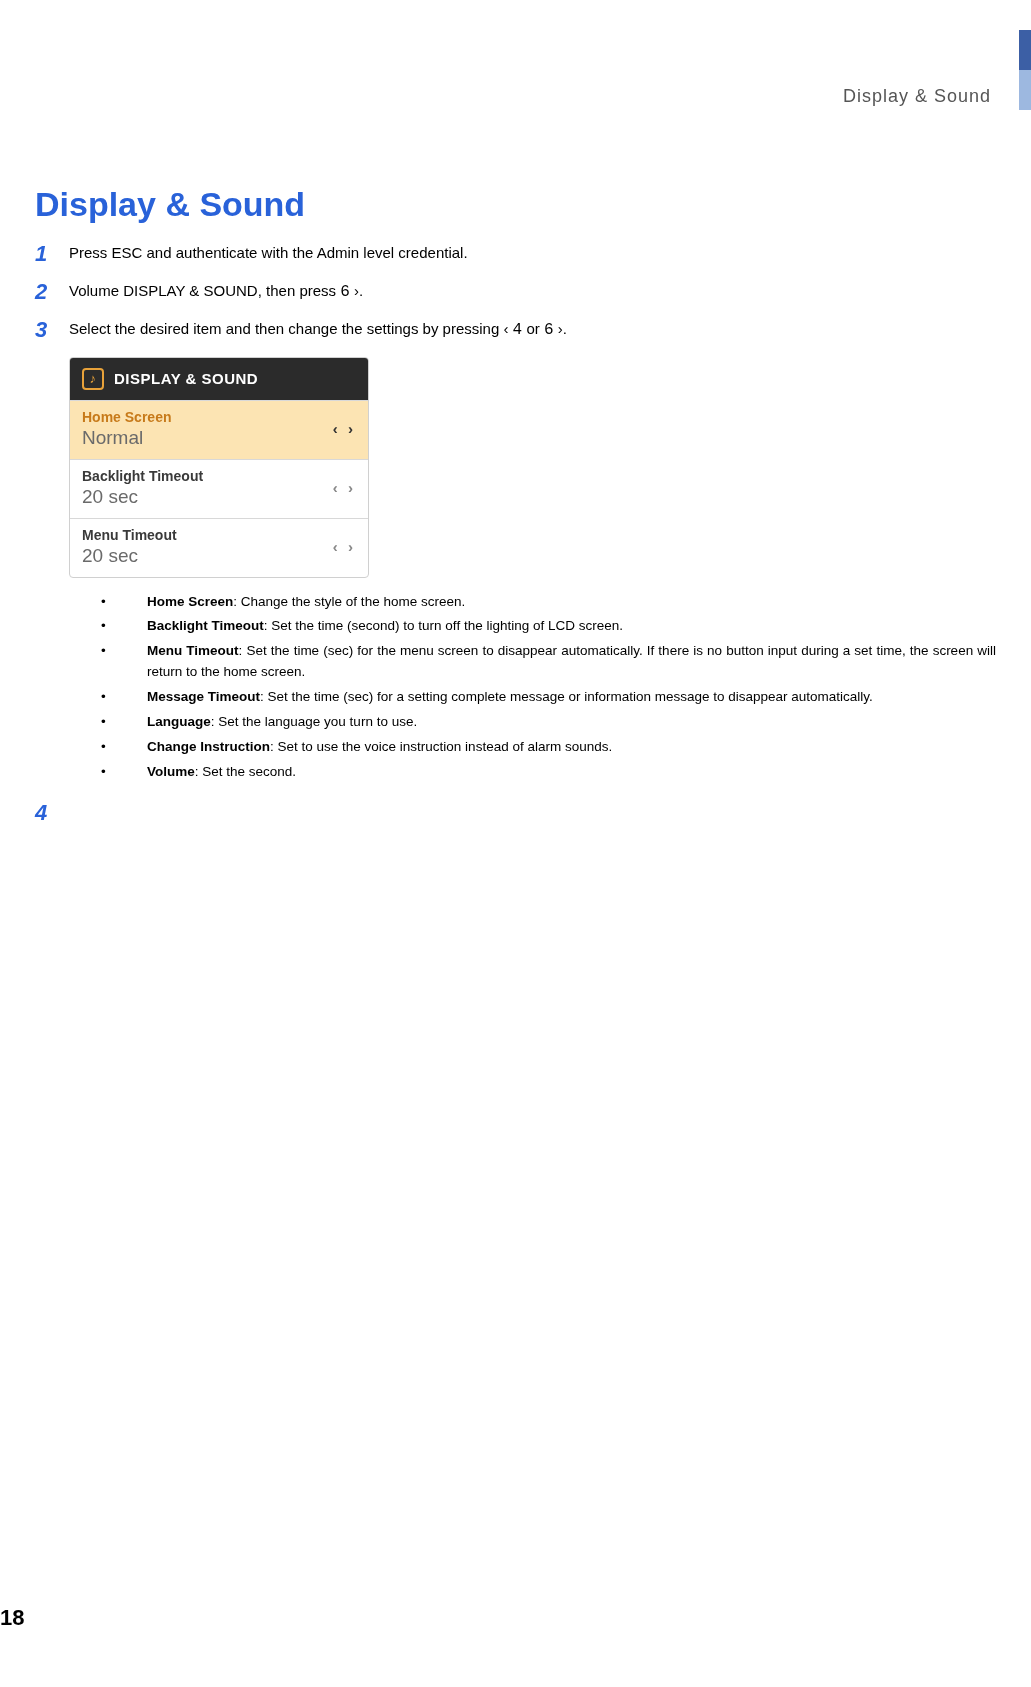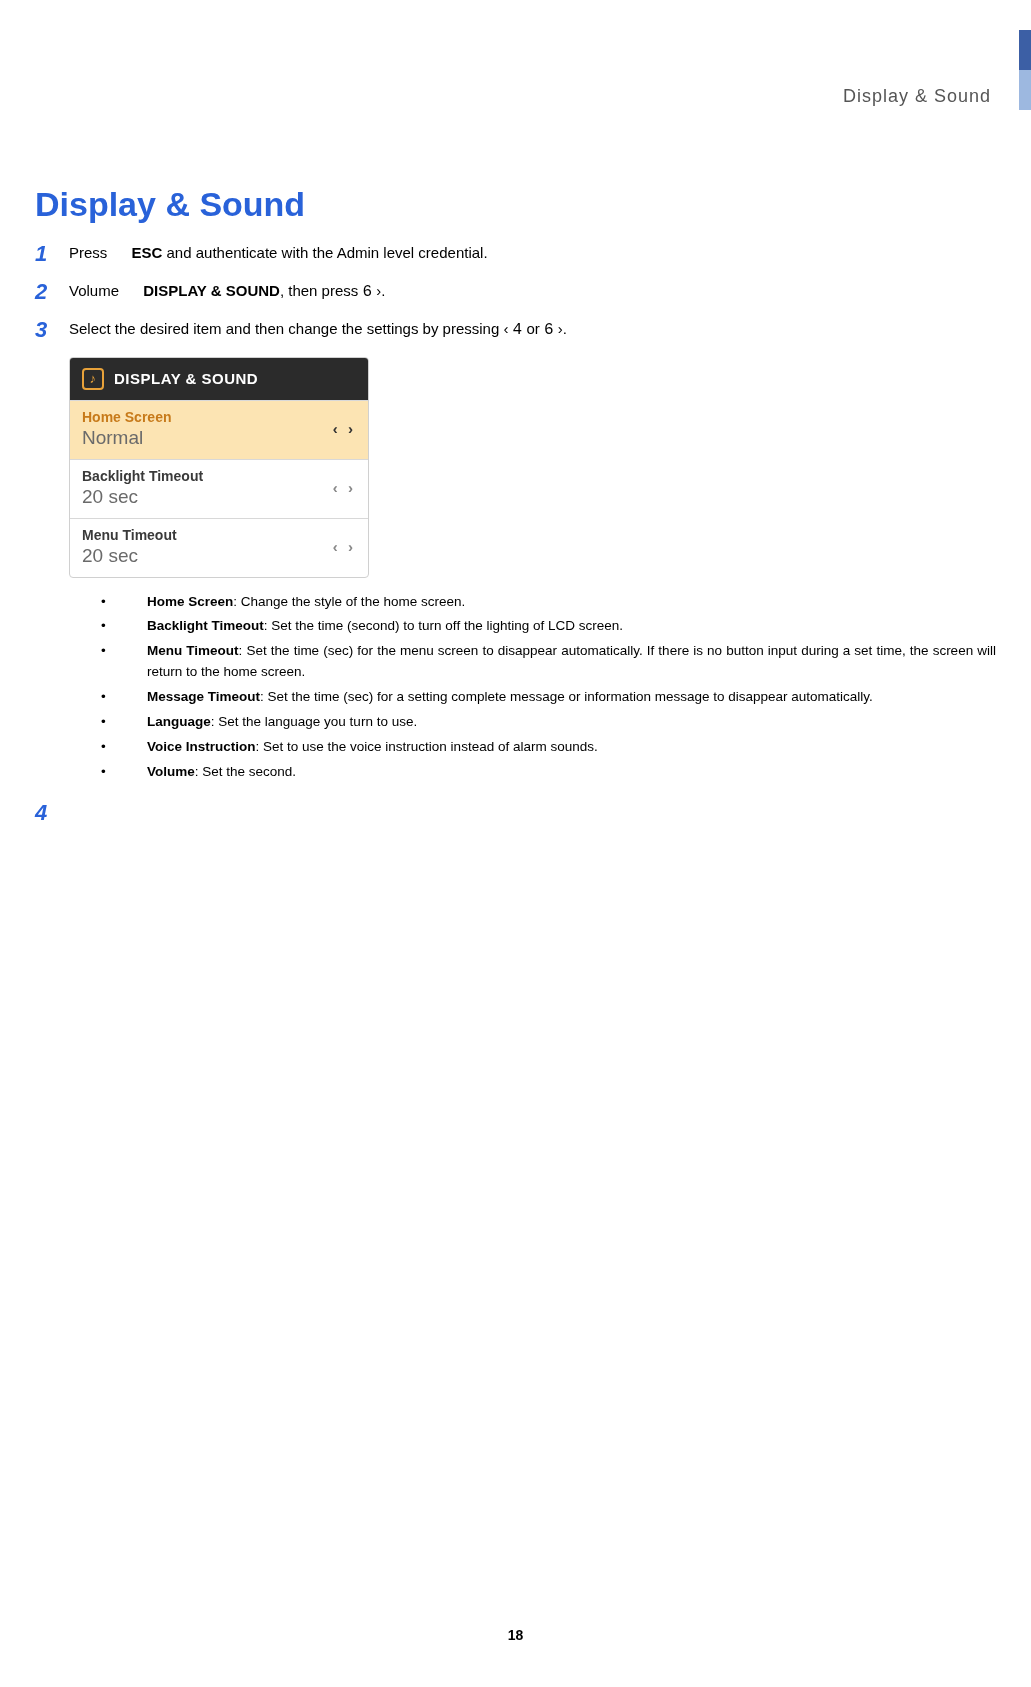--- a/index.html
+++ b/index.html
@@ -68,22 +68,21 @@
       width: 34px;
       flex-shrink: 0;
       line-height: 1.1;
     }
     .step-text {
       font-size: 15px;
       line-height: 1.5;
       flex: 1;
     }
     .step-text b {
-      font-weight: bold;
-      margin-left: 20px;
+      font-weight: normal;
     }
     .key-glyph {
       font-family: 'Courier New', monospace;
       font-size: 16px;
     }
     .screenshot {
       margin-left: 34px;
       margin-top: 6px;
       margin-bottom: 14px;
       width: 300px;
@@ -169,25 +168,25 @@
     .bullet-text {
       flex: 1;
       text-align: justify;
       padding-left: 28px;
     }
     .bullet-text b {
       font-weight: bold;
     }
     .page-number {
       position: absolute;
-      bottom: 44px;
+      bottom: 56px;
       left: 0;
       right: 0;
-      text-align: center;
-      font-size: 14px;
+      text-align: left;
+      font-size: 22px;
       font-weight: bold;
     }
   </style>
 </head>
 <body>
 
 <div class="page-tab"></div>
 <div class="page-tab-inner"></div>
 
 <div class="header-label">Display  &amp;  Sound</div>
@@ -262,21 +261,21 @@
     <div class="bullet">
       <div class="bullet-dot">•</div>
       <div class="bullet-text"><b>Message Timeout</b><span>: Set the time (sec) for a setting complete message or information message to disappear automatically.</span></div>
     </div>
     <div class="bullet">
       <div class="bullet-dot">•</div>
       <div class="bullet-text"><b>Language</b><span>: Set the language you turn to use.</span></div>
     </div>
     <div class="bullet">
       <div class="bullet-dot">•</div>
-      <div class="bullet-text"><b>Voice Instruction</b><span>: Set to use the voice instruction instead of alarm sounds.</span></div>
+      <div class="bullet-text"><b>Change Instruction</b><span>: Set to use the voice instruction instead of alarm sounds.</span></div>
     </div>
     <div class="bullet">
       <div class="bullet-dot">•</div>
       <div class="bullet-text"><b>Volume</b><span>: Set the second.</span></div>
     </div>
   </div>
 
   <div class="step">
     <div class="step-num">4</div>
   </div>

